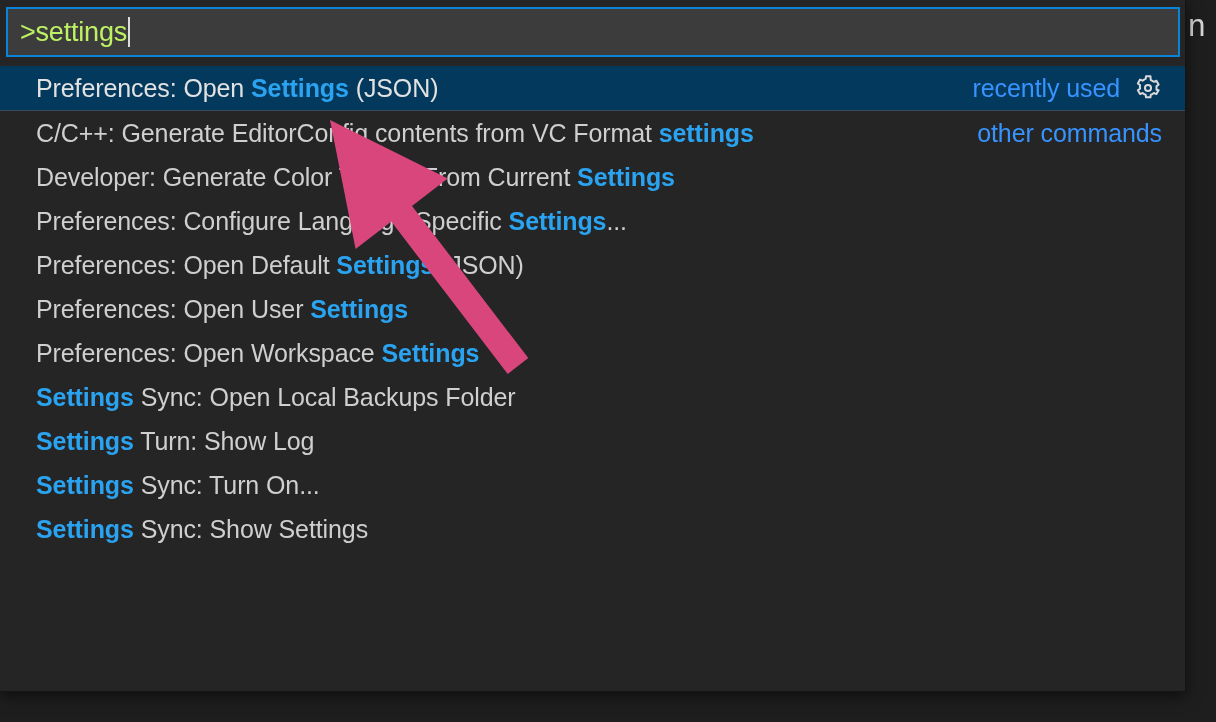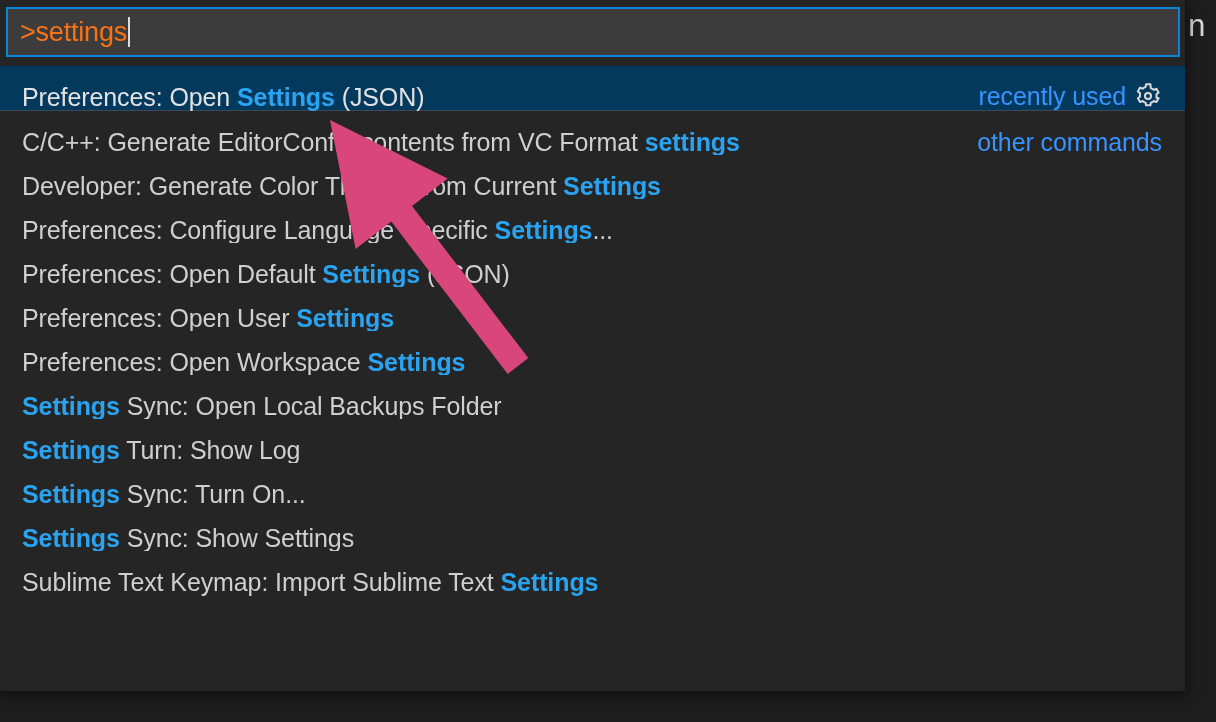--- a/index.html
+++ b/index.html
@@ -73,21 +73,21 @@
     height: 50px;
     box-sizing: border-box;
     border: 2px solid #0a84d8;
     background: #3c3c3c;
     display: flex;
     align-items: center;
     padding: 0 12px;
   }
   .input-value {
     font-size: 27px;
-    color: #f97316;
+    color: #bef264;
     font-family: "Liberation Sans", sans-serif;
     letter-spacing: -0.2px;
     white-space: pre;
     line-height: 1;
   }
   .caret {
     display: inline-block;
     width: 2px;
     height: 30px;
     background: #dcdcdc;
@@ -102,22 +102,22 @@
     top: 66px;
     width: 1186px;
     height: 618px;
     background: #252526;
   }
 
   .row {
     position: relative;
     height: 44px;
     display: flex;
-    align-items: flex-end;
-    padding-left: 22px;
+    align-items: center;
+    padding-left: 36px;
     padding-right: 24px;
     box-sizing: border-box;
     background: #252526;
   }
   .row.selected {
     background: #04395e;
     border-bottom: 1px solid #3a4a58;
     height: 45px;
   }
 
@@ -133,21 +133,21 @@
     font-weight: bold;
   }
   .row.selected .row-label {
     color: #e2e2e2;
   }
 
   .row-right {
     margin-left: auto;
     display: flex;
     align-items: center;
-    gap: 8px;
+    gap: 14px;
   }
   .group-label {
     font-size: 25px;
     color: #3794ff;
     line-height: 1;
     white-space: nowrap;
     letter-spacing: -0.1px;
   }
 
   .gear-icon {
@@ -232,23 +232,20 @@
           </div>
           <div class="row">
             <div class="row-label"><span class="hl">Settings</span><span> Turn: Show Log</span></div>
           </div>
           <div class="row">
             <div class="row-label"><span class="hl">Settings</span><span> Sync: Turn On...</span></div>
           </div>
           <div class="row">
             <div class="row-label"><span class="hl">Settings</span><span> Sync: Show Settings</span></div>
           </div>
-          <div class="row">
-            <div class="row-label"><span>Sublime Text Keymap: Import Sublime Text </span><span class="hl">Settings</span></div>
-          </div>
         </div>
 
       <div class="palette-footer"></div>
     </div>
   </div>
 
   <svg class="arrow-overlay" id="arrow-overlay" viewBox="0 0 1216 722">
       <polygon points="330.0,120.0 355.6,249.0 391.3,221.6 507.7,373.9 528.3,358.1 412.0,205.9 447.7,178.5" fill="#d9467b"></polygon>
     </svg>
 

